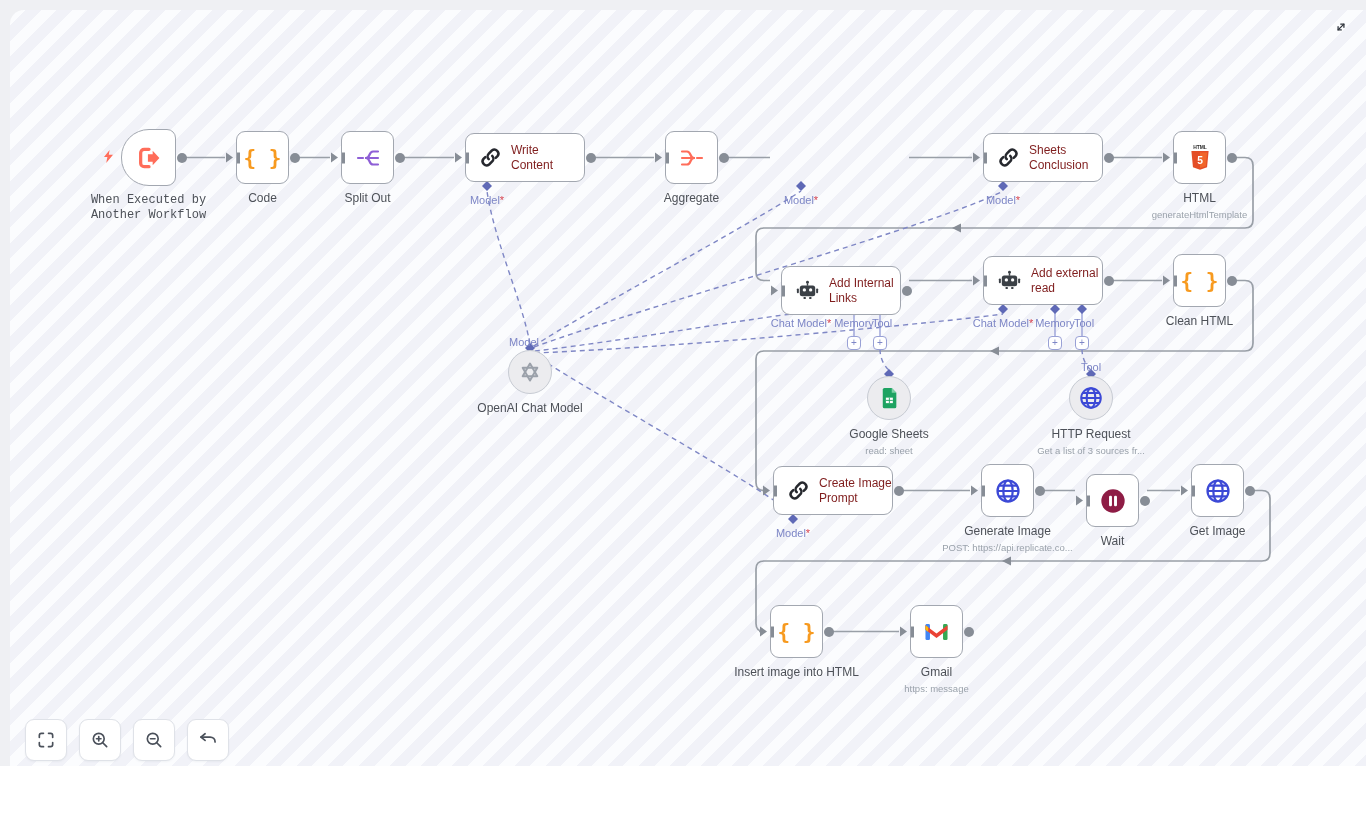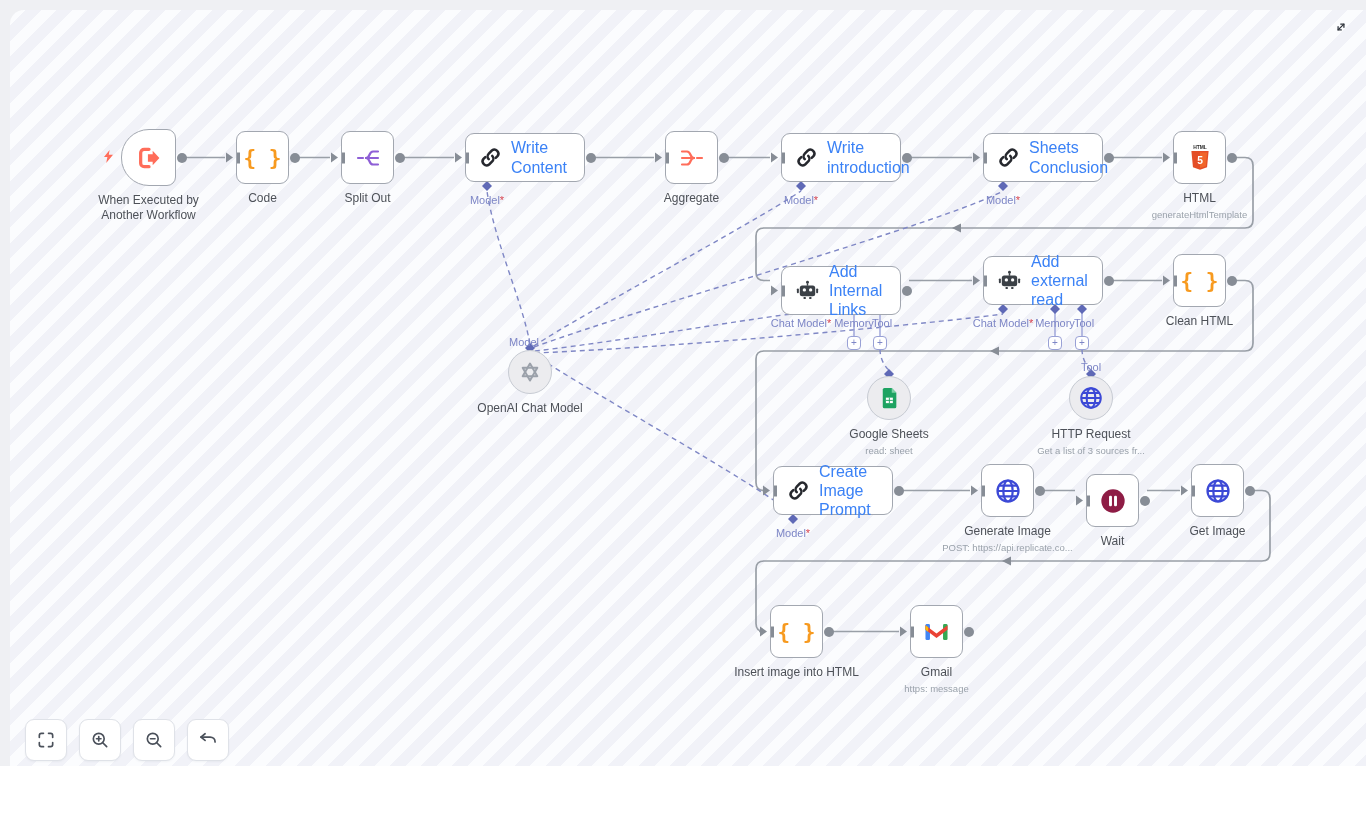--- a/index.html
+++ b/index.html
@@ -8,24 +8,24 @@
   .canvas{position:absolute;left:10px;top:10px;width:1356px;height:756px;overflow:hidden;
     border-radius:14px 0 0 0;
     background:repeating-linear-gradient(135deg,#fbfcfe 0 11px,#f1f2f8 11px 22px);}
   svg.wires{position:absolute;left:0;top:0;pointer-events:none;}
   .node{position:absolute;background:#ffffff;border:1.4px solid #a2a7b0;box-sizing:border-box;
     display:flex;align-items:center;justify-content:center;}
   .square{width:53px;height:53px;border-radius:9px;}
   .wide{width:120px;height:49px;border-radius:9px;justify-content:flex-start;padding-left:13px;gap:9px;}
   .trigger{width:55px;height:57px;border-radius:28px 9px 9px 28px;}
   .circle{width:44px;height:44px;border-radius:50%;background:#ececef;border:1.2px solid #c7cbd3;}
-  .nlabel{font-size:16px;color:#3b82f6;line-height:1.2;width:76px;}
+  .nlabel{font-size:12px;color:#7f1d1d;line-height:1.2;width:76px;}
   .caption{position:absolute;top:calc(100% + 8px);left:50%;transform:translateX(-50%);
     text-align:center;width:170px;font-size:12px;color:#4d5158;line-height:1.25;}
-  .caption.narrow{width:132px;}
+  .caption.narrow{width:132px;font-family:Liberation Mono, monospace;}
   .subcaption{display:block;font-size:9.5px;color:#9aa2ab;margin-top:3px;}
   .out-port{position:absolute;right:-12px;top:50%;transform:translateY(-50%);
     width:10px;height:10px;border-radius:50%;background:#878d96;}
   .in-port{position:absolute;left:-11px;top:50%;transform:translateY(-50%);
     display:flex;align-items:center;}
   .in-port .tri{width:0;height:0;border:5px solid transparent;border-left:7px solid #878d96;}
   .in-port .bar{width:2.5px;height:11px;background:#878d96;margin-left:-1px;}
   .cxl{position:absolute;transform:translateX(-50%);font-size:11px;color:#7d86c6;white-space:nowrap;}
   .req{color:#d8434e;}
   .plus{position:absolute;width:14px;height:14px;box-sizing:border-box;border:1.2px solid #99a1d6;
@@ -171,34 +171,20 @@
             <path d="M2,5.5 H7 C11.5,5.5 9.5,12 14,12"></path>
             <path d="M2,12 H14"></path>
             <path d="M2,18.5 H7 C11.5,18.5 9.5,12 14,12"></path>
             <path d="M17,12 h5"></path>
           </svg>
     </span>
     <span class="out-port"></span>
     <div class="caption">Aggregate</div>
   </div>
 
-  <div class="node wide" style="left:771px;top:123px">
-    <span class="in-port">
-          <span class="tri"></span>
-          <span class="bar"></span>
-        </span>
-    <span class="icon">
-      <svg width="23" height="23" viewBox="0 0 24 24" fill="none" stroke="#26282e" stroke-width="2.6" stroke-linecap="round">
-            <path d="M10.2 13.8 a4.2 4.2 0 0 1 0 -5.9 l3.2 -3.2 a4.2 4.2 0 0 1 5.9 5.9 l-1.9 1.9"></path>
-            <path d="M13.8 10.2 a4.2 4.2 0 0 1 0 5.9 l-3.2 3.2 a4.2 4.2 0 0 1 -5.9 -5.9 l1.9 -1.9"></path>
-          </svg>
-    </span>
-    <span class="nlabel">Write introduction</span>
-    <span class="out-port"></span>
-  </div>
 
   <div class="node wide" style="left:973px;top:123px">
     <span class="in-port">
           <span class="tri"></span>
           <span class="bar"></span>
         </span>
     <span class="icon">
       <svg width="23" height="23" viewBox="0 0 24 24" fill="none" stroke="#26282e" stroke-width="2.6" stroke-linecap="round">
             <path d="M10.2 13.8 a4.2 4.2 0 0 1 0 -5.9 l3.2 -3.2 a4.2 4.2 0 0 1 5.9 5.9 l-1.9 1.9"></path>
             <path d="M13.8 10.2 a4.2 4.2 0 0 1 0 5.9 l-3.2 3.2 a4.2 4.2 0 0 1 -5.9 -5.9 l1.9 -1.9"></path>

